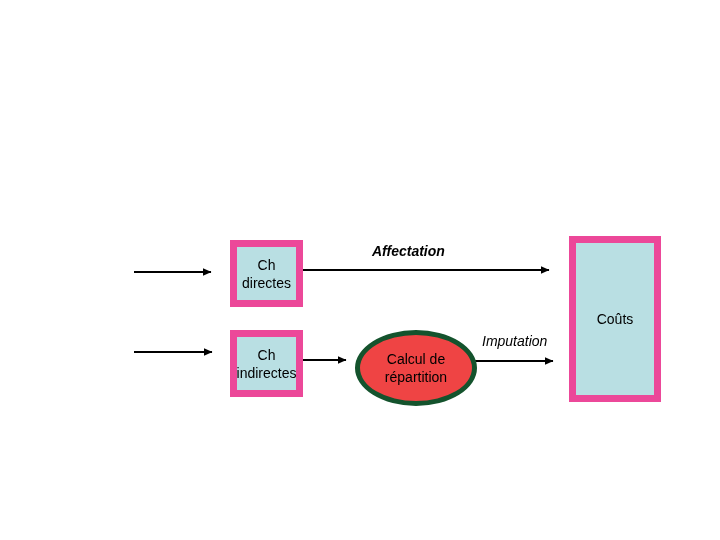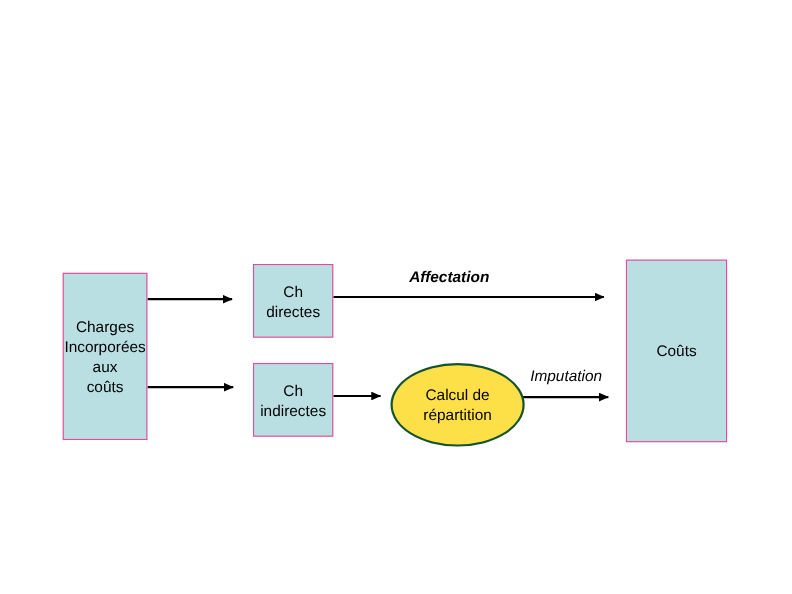--- a/index.html
+++ b/index.html
@@ -15,41 +15,41 @@
   }
   #canvas {
     position: relative;
     width: 720px;
     height: 540px;
   }
   .node {
     position: absolute;
     box-sizing: border-box;
     background: #b9dfe3;
-    border: 1px solid #ec4899;
+    border: 7px solid #ec4899;
     display: flex;
     align-items: center;
     justify-content: center;
   }
   .node-label {
     position: absolute;
     left: 50%;
     top: 50%;
     transform: translate(-50%, -50%);
     text-align: center;
     color: #000000;
     font-size: 14px;
     line-height: 18px;
     white-space: nowrap;
   }
   .ellipse {
     position: absolute;
     box-sizing: border-box;
-    background: #fde047;
-    border: 2px solid #14532d;
+    background: #ef4444;
+    border: 5px solid #14532d;
     border-radius: 50%;
   }
   .edge-label {
     position: absolute;
     color: #000000;
     font-size: 14px;
     line-height: 16px;
     white-space: nowrap;
     font-style: italic;
   }
@@ -82,28 +82,20 @@
 
     <line x1="134" y1="352" x2="212" y2="352" stroke="#000000" stroke-width="2" marker-end="url(#ah)"></line>
 
     <line x1="303" y1="270" x2="549" y2="270" stroke="#000000" stroke-width="2" marker-end="url(#ah)"></line>
 
     <line x1="303" y1="360" x2="346" y2="360" stroke="#000000" stroke-width="2" marker-end="url(#ah)"></line>
 
     <line x1="472" y1="361" x2="553" y2="361" stroke="#000000" stroke-width="2" marker-end="url(#ah)"></line>
   </svg>
 
-  <div class="node" style="left:57px; top:248px; width:77px; height:152px;">
-    <div class="node-label">
-      <div>Charges</div>
-      <div>Incorporées</div>
-      <div>aux</div>
-      <div>coûts</div>
-    </div>
-  </div>
 
   <div class="node" style="left:230px; top:240px; width:73px; height:67px;">
     <div class="node-label">
       <div>Ch</div>
       <div>directes</div>
     </div>
   </div>
 
   <div class="node" style="left:230px; top:330px; width:73px; height:67px;">
     <div class="node-label">

